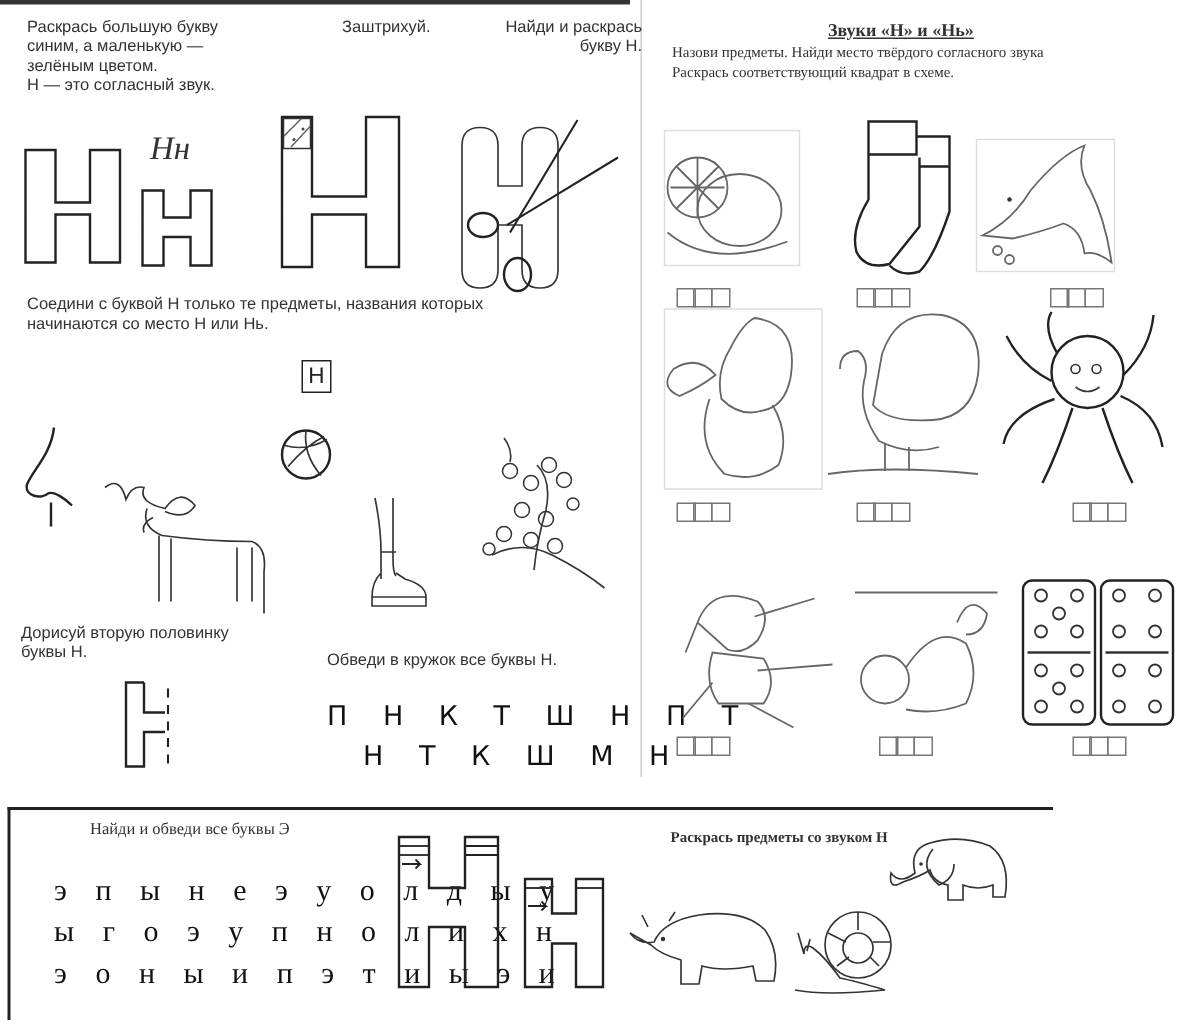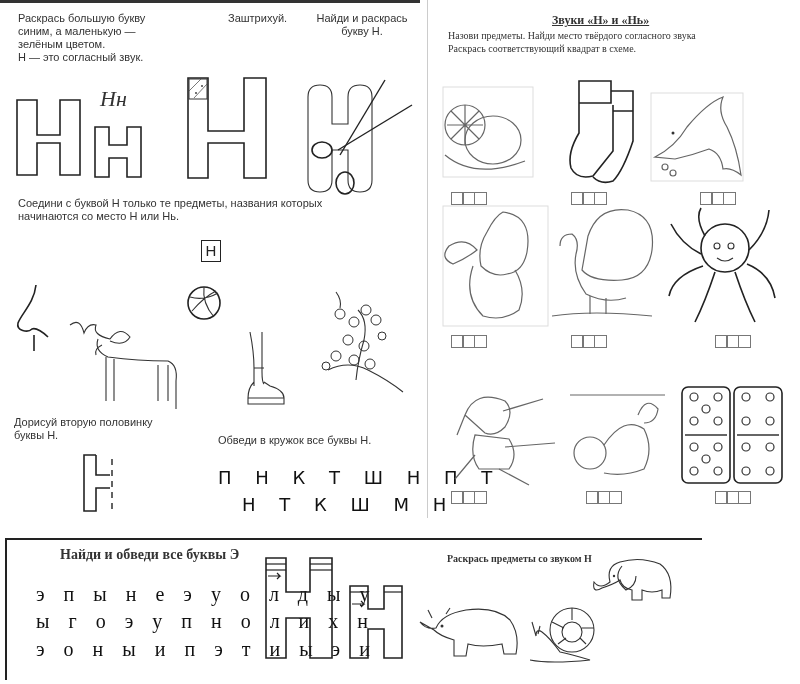--- a/index.html
+++ b/index.html
@@ -26,21 +26,21 @@
 <div class="abs topbar"></div>
 <div class="abs vdiv"></div>
 
 <div class="abs sans" style="left:18px;top:12px;width:170px;">
   <div>Раскрась большую букву</div>
   <div>синим, а маленькую —</div>
   <div>зелёным цветом.</div>
   <div>Н — это согласный звук.</div>
 </div>
 <div class="abs sans" style="left:228px;top:12px;">Заштрихуй.</div>
-<div class="abs sans" style="left:308px;top:12px;width:108px;text-align:center;">
+<div class="abs sans" style="left:320px;top:12px;width:108px;text-align:right;">
   <div>Найди и раскрась</div>
   <div>букву Н.</div>
 </div>
 
 <svg class="abs" style="left:15px;top:95px;" width="70" height="85">
   <path class="ln" d="M2,5 H22 V40 H45 V5 H65 V80 H45 V48 H22 V80 H2 Z"></path>
 </svg>
 
 <svg class="abs" style="left:93px;top:125px;" width="52" height="55">
   <path class="ln" d="M2,2 H16 V20 H34 V2 H48 V52 H34 V33 H16 V52 H2 Z"></path>
@@ -245,21 +245,21 @@
     <span></span>
     <span></span>
   </div>
 <div class="abs grid3" style="left:716px;top:491px;">
     <span></span>
     <span></span>
     <span></span>
   </div>
 
 <div class="abs bottom-box"></div>
-<div class="abs serif" style="left:60px;top:547px;font-size:14px;font-weight:bold;">Найди и обведи все буквы Э</div>
+<div class="abs serif" style="left:60px;top:547px;font-size:11px;font-weight:normal;">Найди и обведи все буквы Э</div>
 <div class="abs letters2" style="left:36px;top:583px;">э п ы н е э у о л д ы у</div>
 <div class="abs letters2" style="left:36px;top:610px;">ы г о э у п н о л и х н</div>
 <div class="abs letters2" style="left:36px;top:638px;">э о н ы и п э т и ы э и</div>
 
 <svg class="abs" style="left:264px;top:556px;" width="75" height="105">
   <path class="ln" d="M2,2 H22 V36 H46 V2 H68 V102 H46 V62 H22 V102 H2 Z"></path>
   <line x1="2" y1="8" x2="22" y2="8" stroke="#222" stroke-width="1.2"></line>
   <line x1="2" y1="14" x2="22" y2="14" stroke="#222" stroke-width="1.2"></line>
   <line x1="46" y1="8" x2="68" y2="8" stroke="#222" stroke-width="1.2"></line>
   <line x1="46" y1="14" x2="68" y2="14" stroke="#222" stroke-width="1.2"></line>

